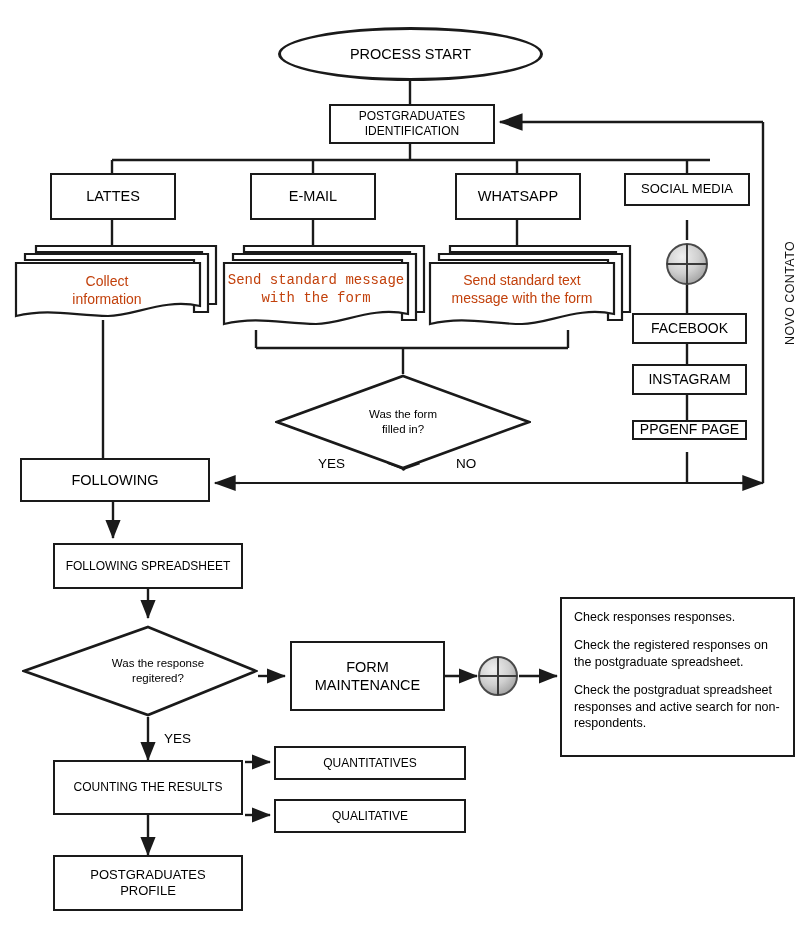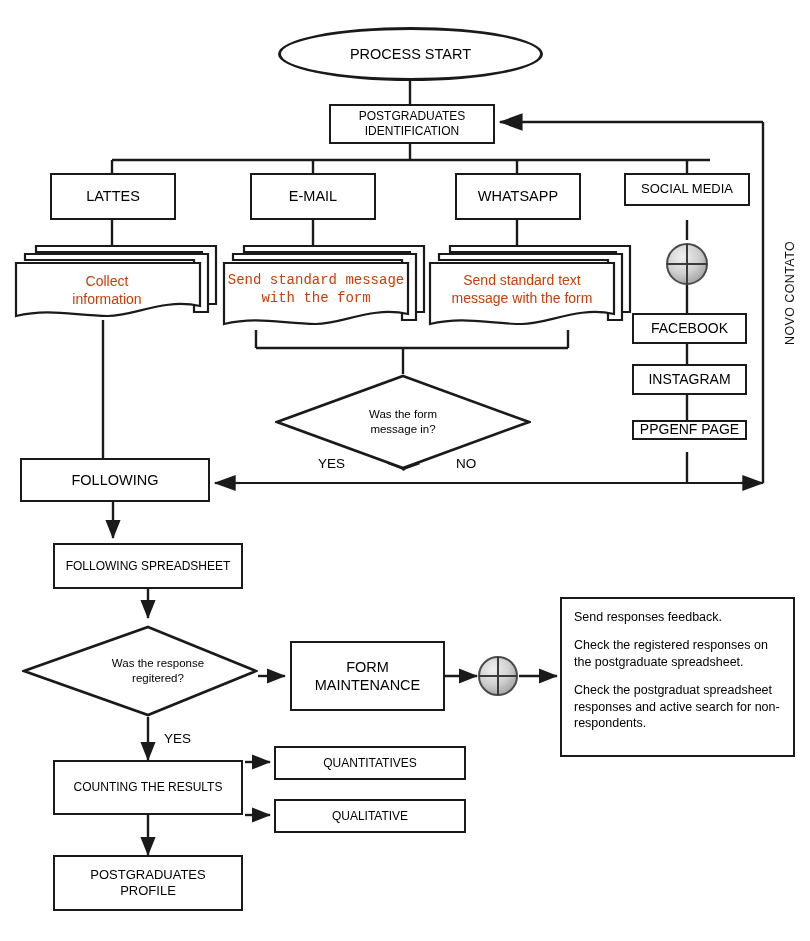--- a/index.html
+++ b/index.html
@@ -293,21 +293,21 @@
 
   <div class="node t11" style="left:632px; top:420px; width:115px; height:20px;">
     <span>PPGENF PAGE</span>
   </div>
 
   <div class="diamond" style="left:275px; top:374px; width:256px; height:96px;">
     <svg width="256" height="96" viewBox="0 0 256 96" xmlns="http://www.w3.org/2000/svg">
       <polygon points="128,2 254,48 128,94 2,48" fill="#ffffff" stroke="#1a1a1a" stroke-width="2.6"></polygon>
     </svg>
     <div class="dlabel">Was the form
-message in?</div>
+filled in?</div>
   </div>
 
   <div class="edge-label" style="left:318px; top:456px;">YES</div>
   <div class="edge-label" style="left:456px; top:456px;">NO</div>
 
   <div class="side-label" style="left:783px; top:345px;">NOVO CONTATO</div>
 
   <div class="node t14" style="left:20px; top:458px; width:190px; height:44px;">
     <span>FOLLOWING</span>
   </div>
@@ -333,21 +333,21 @@
 
   <div class="connector" style="left:475px; top:653px; width:46px; height:46px;">
     <svg width="46" height="46" viewBox="0 0 46 46" xmlns="http://www.w3.org/2000/svg">
       <circle cx="23" cy="23" r="19" fill="url(#cgrad)" stroke="#4a4a4a" stroke-width="2"></circle>
       <line x1="23" y1="4" x2="23" y2="42" stroke="#3a3a3a" stroke-width="2"></line>
       <line x1="4" y1="23" x2="42" y2="23" stroke="#3a3a3a" stroke-width="2"></line>
     </svg>
   </div>
 
   <div class="note" style="left:560px; top:597px; width:235px; height:160px;">
-    <p>Send responses feedback.</p>
+    <p>Check responses responses.</p>
     <p>Check the registered responses on the postgraduate spreadsheet.</p>
     <p>Check the postgraduat spreadsheet responses and active search for non-respondents.</p>
   </div>
 
   <div class="node t12" style="left:53px; top:760px; width:190px; height:55px;align-items:center;">
     <span>COUNTING THE RESULTS</span>
   </div>
 
   <div class="node t12" style="left:274px; top:746px; width:192px; height:34px;">
     <span>QUANTITATIVES</span>

